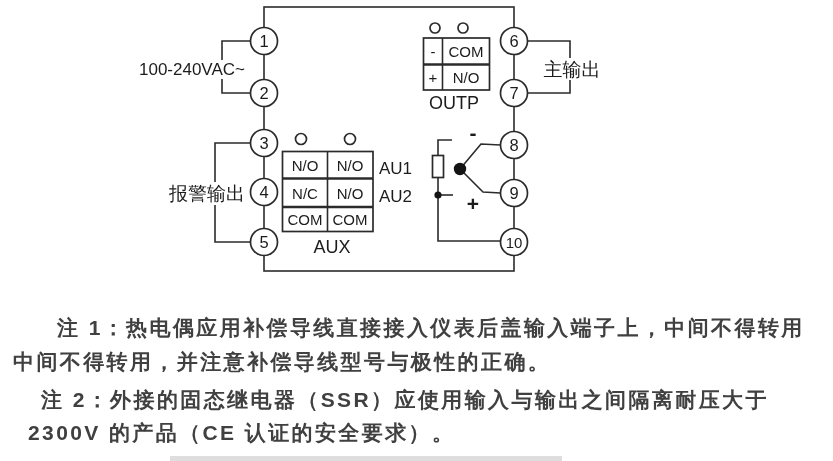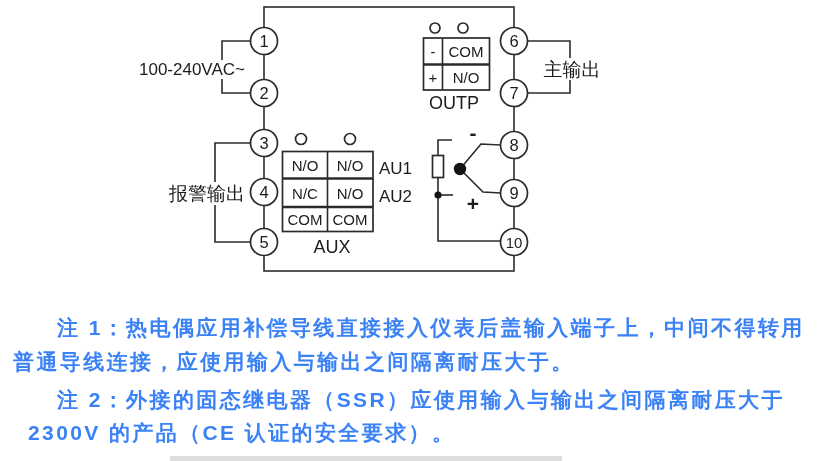--- a/index.html
+++ b/index.html
@@ -23,21 +23,21 @@
   .lbl-latin{font-size:17px;}
   .lbl-side{font-size:17px;}
   .lbl-title{font-size:18px;}
   .lbl-pol{font-size:21px;font-weight:bold;}
   .txtbg{fill:#ffffff;stroke:none;}
   .note-line{
     position:absolute;
     font-size:21px;
     font-weight:bold;
     letter-spacing:2.4px;
-    color:#3b82f6;
+    color:#404040;
     white-space:nowrap;
     line-height:23px;
   }
   .crop-bar{
     position:absolute;
     left:170px;top:456px;width:392px;height:5px;
     background:#dedede;
   }
 </style>
 </head>
@@ -135,19 +135,19 @@
       <circle class="box" cx="514" cy="193" r="13.5"></circle>
       <text class="lbl lbl-term" x="514" y="199" text-anchor="middle">9</text>
     </g>
     <g>
       <circle class="box" cx="514" cy="242" r="13.5"></circle>
       <text class="lbl lbl-term-sm" x="514" y="247.5" text-anchor="middle">10</text>
     </g>
   </svg>
 
   <div class="note-line" style="left:57px;top:316px;">注 1：热电偶应用补偿导线直接接入仪表后盖输入端子上，中间不得转用</div>
-  <div class="note-line" style="left:13px;top:350px;">普通导线连接，应使用输入与输出之间隔离耐压大于。</div>
-  <div class="note-line" style="left:57px;top:388px;">注 2：外接的固态继电器（SSR）应使用输入与输出之间隔离耐压大于</div>
+  <div class="note-line" style="left:13px;top:350px;">中间不得转用，并注意补偿导线型号与极性的正确。</div>
+  <div class="note-line" style="left:41px;top:388px;">注 2：外接的固态继电器（SSR）应使用输入与输出之间隔离耐压大于</div>
   <div class="note-line" style="left:28px;top:421px;">2300V 的产品（CE 认证的安全要求）。</div>
 
   <div class="crop-bar"></div>
 
 </div>
 
 </body></html>

